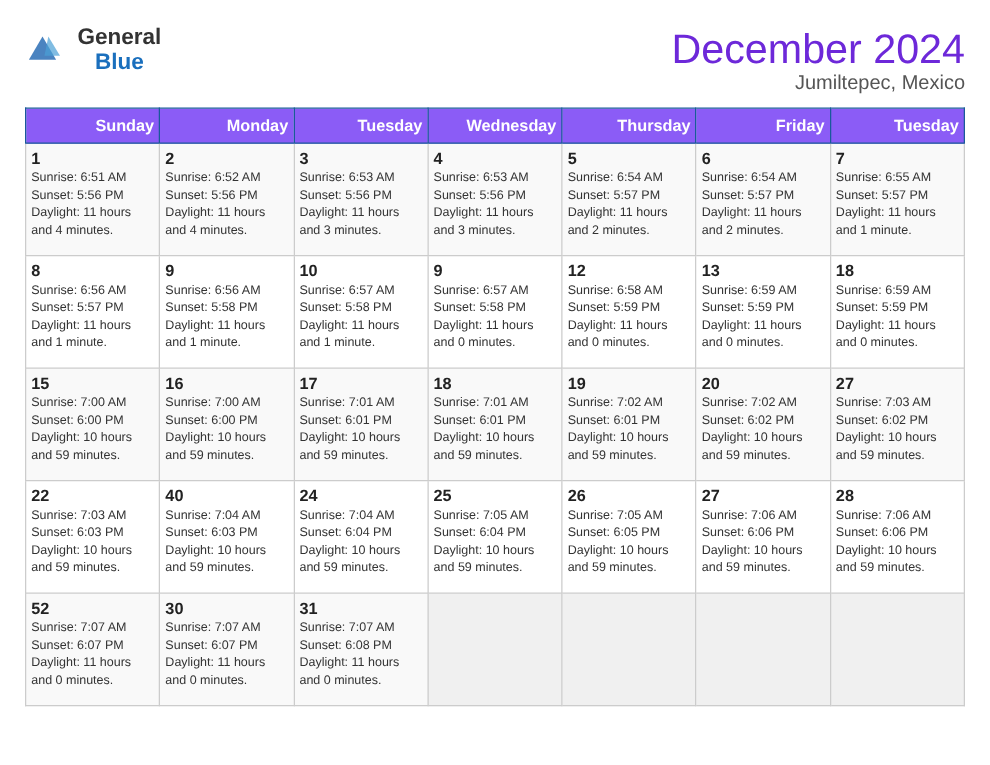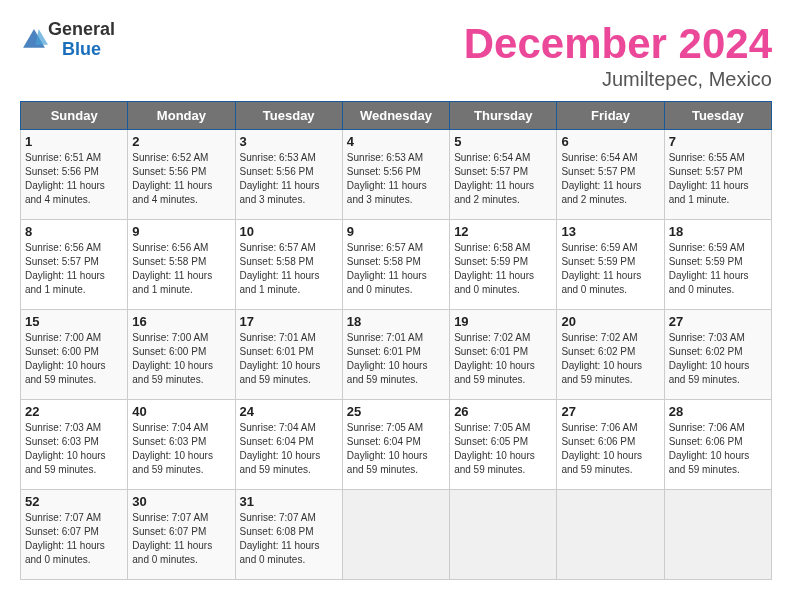--- a/index.html
+++ b/index.html
@@ -12,58 +12,58 @@
     }
     .header {
       display: flex;
       justify-content: space-between;
       align-items: flex-start;
       margin-bottom: 10px;
     }
     .logo {
       display: flex;
       align-items: center;
-      gap: 0;
+      gap: 14px;
     }
     .logo-text {
       display: flex;
       flex-direction: column;
       font-size: 18px;
       font-weight: bold;
       line-height: 1.1;
     }
     .logo-text span:first-child { color: #333; }
     .logo-text span:last-child { color: #1a6fbd; text-align: center; }
     .logo-icon {
       width: 28px;
       height: 28px;
     }
     .title-block {
       text-align: right;
     }
     .title-block h1 {
-      font-size: 42px;
-      font-weight: bold;
-      color: #ec4899;
+      font-size: 33px;
+      font-weight: normal;
+      color: #6d28d9;
     }
     .title-block h2 {
-      font-size: 20px;
+      font-size: 16px;
       font-weight: normal;
       color: #555;
     }
     .calendar {
       width: 100%;
       border-collapse: collapse;
       font-size: 11px;
     }
     .calendar thead th {
-      background: #737373;
+      background: #8b5cf6;
       color: #fff;
       padding: 6px 4px;
-      text-align: center;
+      text-align: right;
       font-size: 13px;
       border: 1px solid #1a5a9a;
     }
     .calendar tbody td {
       border: 1px solid #ccc;
       vertical-align: top;
       padding: 4px;
       width: calc(100% / 7);
       height: 90px;
     }

